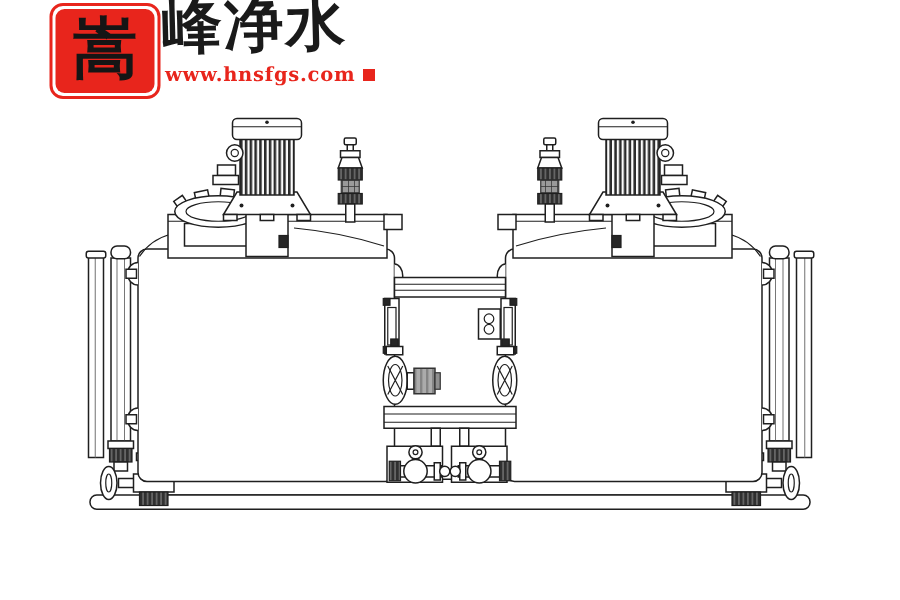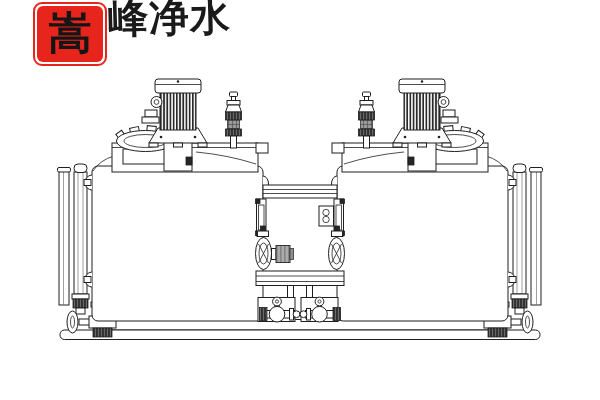--- a/index.html
+++ b/index.html
@@ -197,15 +197,16 @@
     </g>
   </svg>
 
   <div id="logo">
     <div class="seal">
       <div class="seal-inner">
         <span class="seal-char">嵩</span>
       </div>
     </div>
     <div class="brand">峰净水</div>
+    <div class="site"><span>www.hnsfgs.com</span><span class="red-sq"></span></div>
   </div>
 
 </div>
 
 </body></html>

